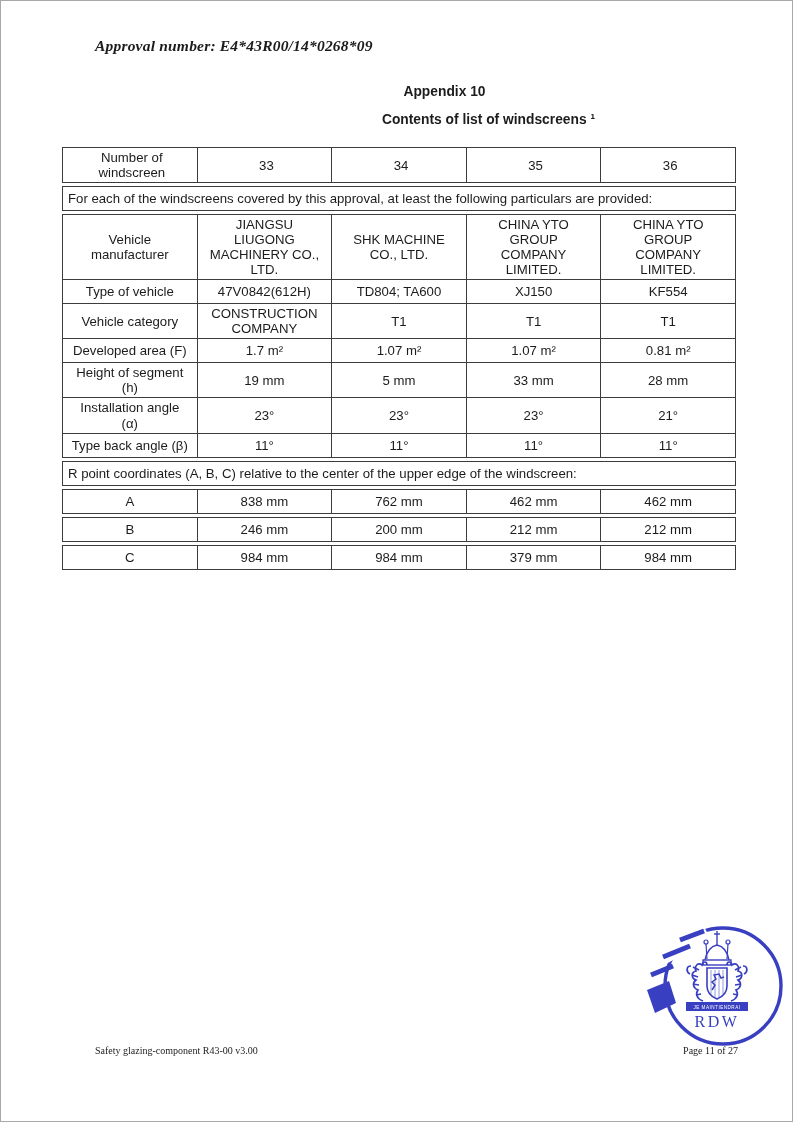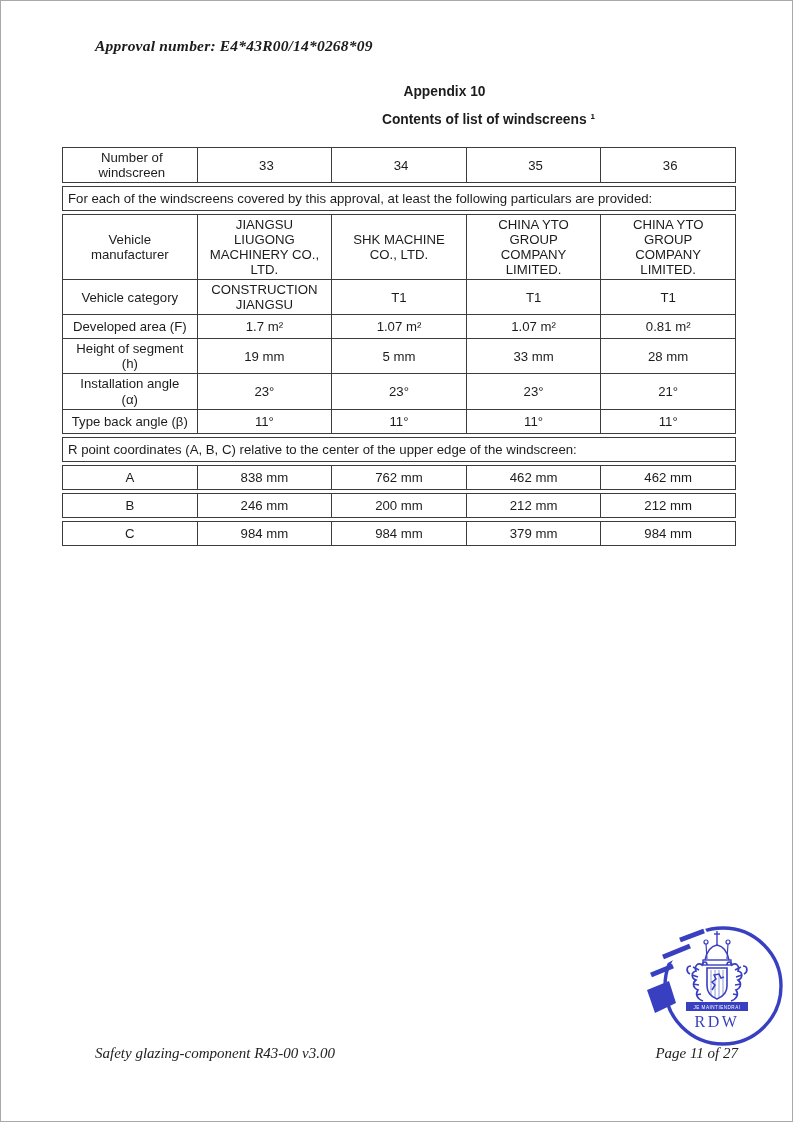--- a/index.html
+++ b/index.html
@@ -43,21 +43,21 @@
     overflow:hidden;
   }
   td.note-cell { text-align:left; padding:2px 5px; height:19px; }
   tr.slim td { height:19px; }
   tr.hdr td { height:30px;padding-left:12px; }
 
   .footer-row {
     position:absolute; left:94px; top:1044px; width:643px;
     display:flex; justify-content:space-between;
     font-family:"Liberation Serif", serif;
-    font-style:italic; font-size:15px; color:#222;
+    font-size:10px; color:#222;
   }
 
   .rdw-logo { position:absolute; left:645px; top:921px; width:148px; height:128px; }
   .rdw-logo svg { display:block; width:148px; height:128px; }
   :root { --logo-color:#383fc0; }
 </style>
 </head>
 <body>
 
 <div class="approval-line">Approval number: E4*43R00/14*0268*09</div>
@@ -114,24 +114,31 @@
 CO., LTD.</td>
       <td>CHINA YTO
 GROUP
 COMPANY
 LIMITED.</td>
       <td>CHINA YTO
 GROUP
 COMPANY
 LIMITED.</td>
     </tr>
+    <tr class="slim">
+      <td>Type of vehicle</td>
+      <td>47V0842(612H)</td>
+      <td>TD804; TA600</td>
+      <td>XJ150</td>
+      <td>KF554</td>
+    </tr>
     <tr>
       <td>Vehicle category</td>
       <td>CONSTRUCTION
-JIANGSU</td>
+COMPANY</td>
       <td>T1</td>
       <td>T1</td>
       <td>T1</td>
     </tr>
     <tr class="slim">
       <td>Developed area (F)</td>
       <td>1.7 m²</td>
       <td>1.07 m²</td>
       <td>1.07 m²</td>
       <td>0.81 m²</td>

